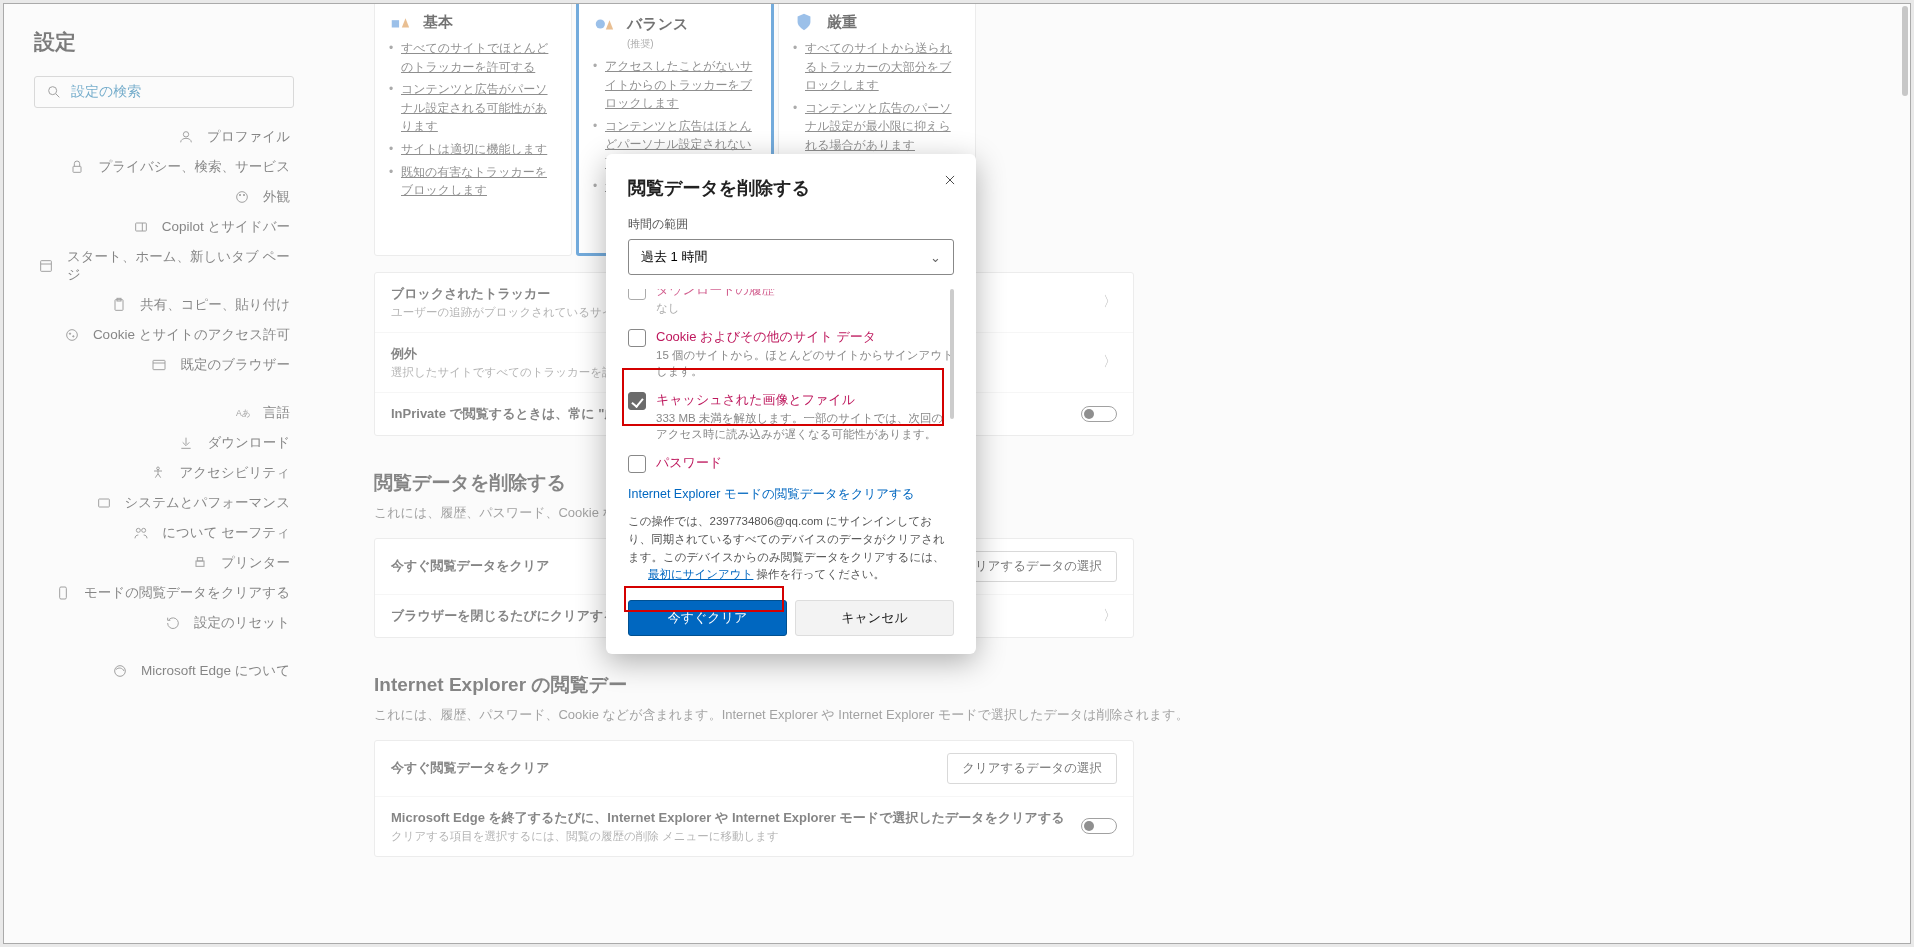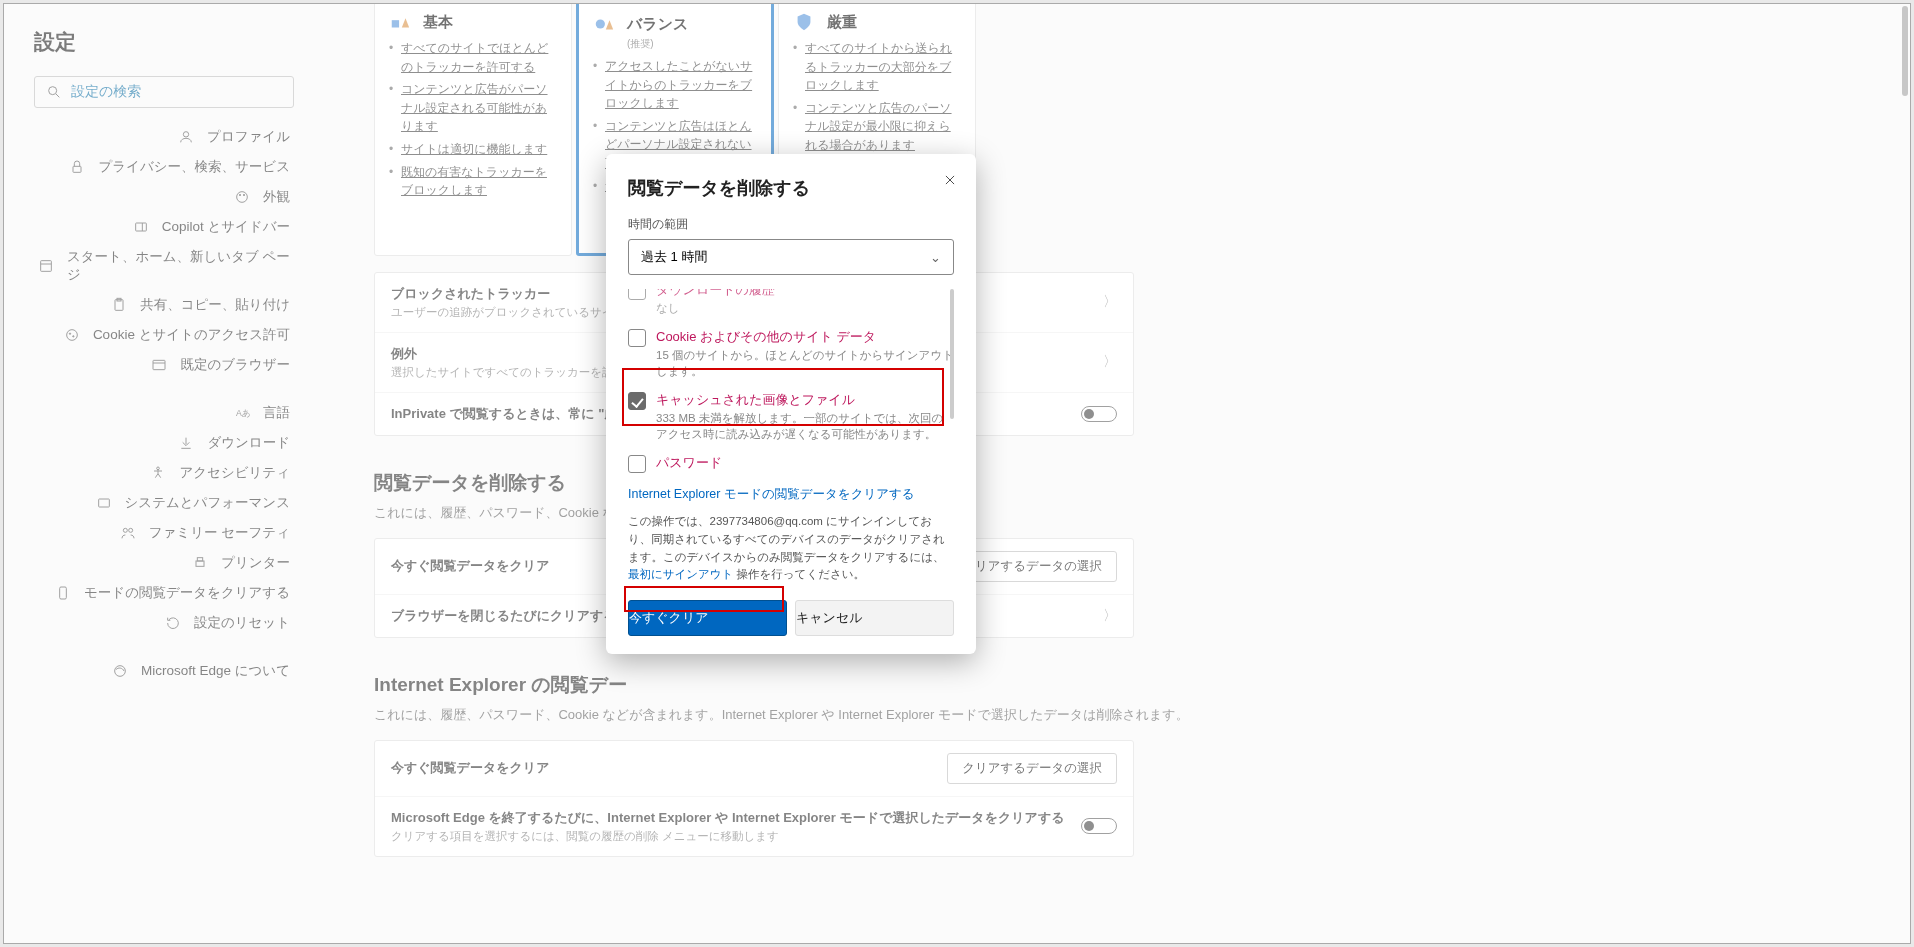--- a/index.html
+++ b/index.html
@@ -43,23 +43,23 @@
 .dlg-list{margin-top:14px;max-height:185px;overflow:hidden;position:relative;}
 .dlg-list::after{content:"";position:absolute;right:0;top:0;width:4px;height:130px;background:#ccc;border-radius:2px;}
 .dlg-item{display:flex;gap:10px;padding:6px 0;}
 .chk{width:18px;height:18px;border:1.5px solid #888;border-radius:3px;flex-shrink:0;margin-top:1px;position:relative;}
 .chk.on{background:#6b6b6b;border-color:#6b6b6b;}
 .chk.on::after{content:"";position:absolute;left:3px;top:5px;width:9px;height:5px;border-left:2px solid #fff;border-bottom:2px solid #fff;transform:rotate(-50deg);}
 .item-t{font-size:13px;color:#be185d;}
 .item-d{font-size:11.5px;color:#888;line-height:1.4;margin-top:1px;}
 .dlg-link{color:#0067c0;font-size:12.5px;margin-top:12px;display:inline-block;}
 .dlg-note{font-size:11.5px;color:#555;line-height:1.55;margin-top:10px;}
-.dlg-note a{color:#0067c0;}
+.dlg-note a{color:#0067c0;text-decoration:underline;margin-left:20px;}
 .dlg-btns{display:flex;gap:8px;margin-top:16px;}
-.dlg-btn{flex:1;padding:8px 0;font-size:13px;border-radius:3px;text-align:left;}
+.dlg-btn{flex:1;padding:8px 0;font-size:13px;border-radius:3px;text-align:center;}
 .btn-primary{background:#0067c0;color:#fff;border:1px solid #005090;}
 .btn-sec{background:#f3f3f3;color:#222;border:1px solid #ddd;}
 .hl{position:absolute;border:2px solid #d40000;z-index:25;pointer-events:none;}
 .hl1{left:618px;top:364px;width:322px;height:58px;}
 .hl2{left:620px;top:582px;width:160px;height:26px;}
 </style>
 </head>
 <body>
 
 <div class="viewport">
@@ -185,21 +185,21 @@
           <span>システムとパフォーマンス</span>
         </div>
         <div class="nav-item">
           <span class="icon">
             <svg viewBox="0 0 24 24">
               <circle cx="8" cy="8" r="3"></circle>
               <circle cx="16" cy="8" r="3"></circle>
               <path d="M3 20c0-3 2-5 5-5M21 20c0-3-2-5-5-5"></path>
             </svg>
           </span>
-          <span>ファミリー セーフティ</span>
+          <span>について セーフティ</span>
         </div>
         <div class="nav-item">
           <span class="icon">
             <svg viewBox="0 0 24 24">
               <rect x="6" y="9" width="12" height="8"></rect>
               <rect x="8" y="4" width="8" height="5"></rect>
             </svg>
           </span>
           <span>プリンター</span>
         </div>

